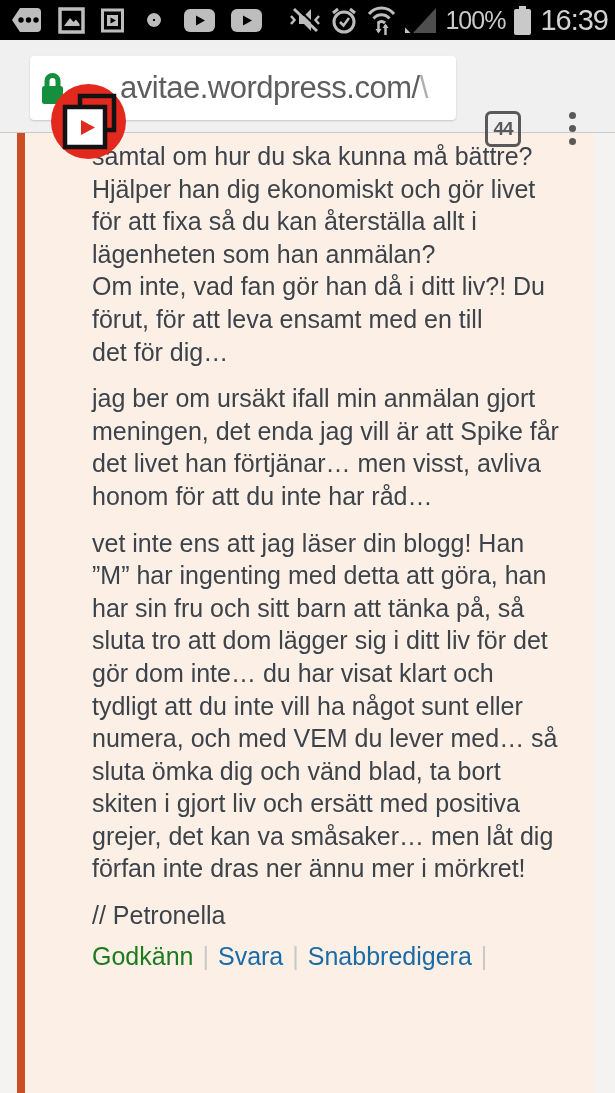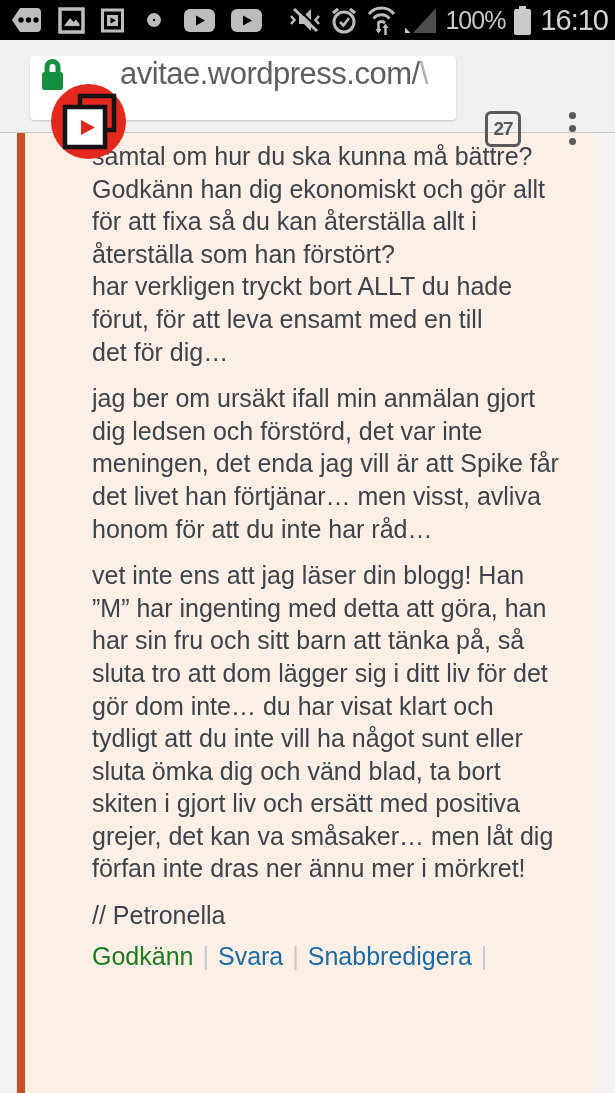--- a/index.html
+++ b/index.html
@@ -9,21 +9,21 @@
   .status-bar{height:40px;background:#000;display:flex;align-items:center;
               padding:0 5px;box-sizing:border-box;}
   .sb-left{display:flex;align-items:center;gap:16px;padding-left:6px;}
   .sb-right{margin-left:auto;display:flex;align-items:center;gap:8px;padding-right:2px;}
   .sb-ico{display:block;}
   .sb-pct{color:#c9c9c9;font-size:25px;letter-spacing:-1px;}
   .sb-time{color:#d3d3d3;font-size:29px;letter-spacing:-1px;}
   
   .toolbar{position:relative;height:92px;background:#f0f0f0;border-bottom:1px solid #c9c9c9;}
   .omnibox{position:absolute;left:30px;top:16px;width:426px;height:64px;background:#fff;
-           border-radius:4px;box-shadow:0 1px 2px rgba(0,0,0,.18);display:flex;align-items:flex-start;
+           border-radius:4px;box-shadow:0 1px 2px rgba(0,0,0,.18);display:flex;align-items:center;
            padding-left:9px;box-sizing:border-box;overflow:hidden;}
   .url{font-size:31px;color:#5e5e5e;margin-left:54px;white-space:nowrap;letter-spacing:-0.5px;}
   .url-clip{color:#aeaeae;}
   .bubble{position:absolute;left:51px;top:44px;width:75px;height:75px;border-radius:50%;
           background:#e3281d;z-index:3;display:flex;align-items:center;justify-content:center;}
   .tabbox{position:absolute;left:485px;top:71px;width:30px;height:30px;border:3px solid #595959;
           border-radius:6px;color:#595959;font-size:19px;font-weight:bold;display:flex;
           align-items:center;justify-content:center;letter-spacing:-1px;}
   .menu-dots{position:absolute;left:569px;top:72px;display:flex;flex-direction:column;gap:6px;}
   .menu-dots .dot{width:7px;height:7px;border-radius:50%;background:#595959;}
@@ -100,75 +100,75 @@
       </svg>
       <svg class="sb-ico" width="32" height="27" viewBox="0 0 32 27">
         <path d="M31,1 V26 H8 Z" fill="#4e4e4e"></path>
         <path d="M0,20.5 V26 H5.5 Z" fill="#c3c3c3"></path>
       </svg>
       <span class="sb-pct">100%</span>
       <svg class="sb-ico" width="19" height="29" viewBox="0 0 19 29">
         <rect x="6" y="0" width="7" height="4" fill="#c9c9c9"></rect>
         <rect x="1" y="3" width="17" height="26" rx="2" fill="#c9c9c9"></rect>
       </svg>
-      <span class="sb-time">16:10</span>
+      <span class="sb-time">16:39</span>
     </div>
   </div>
 
   <div class="toolbar">
     <div class="omnibox">
       <svg width="27" height="36" viewBox="0 0 27 36">
         <path d="M13.5,3 a8,8 0 0 1 8,8 v6 h-5 v-6 a3,3 0 0 0 -6,0 v6 h-5 v-6 a8,8 0 0 1 8,-8 Z" fill="#148f3d"></path>
         <rect x="3" y="16" width="21" height="18" rx="2.5" fill="#148f3d"></rect>
       </svg>
       <span class="url"><span>avitae.wordpress.com/</span><span class="url-clip">\</span></span>
     </div>
     <div class="bubble">
       <svg width="75" height="75" viewBox="0 0 75 75">
         <rect x="29" y="12" width="34" height="34" fill="none" stroke="#131313" stroke-width="4.5"></rect>
         <rect x="14" y="23" width="40" height="40" fill="#ffffff" stroke="#131313" stroke-width="4.5"></rect>
         <path d="M30,36 v15 l14,-7.5 Z" fill="#e02a1f"></path>
       </svg>
     </div>
     <div class="tabbox">
-      <span>27</span>
+      <span>44</span>
     </div>
     <div class="menu-dots">
       <span class="dot"></span>
       <span class="dot"></span>
       <span class="dot"></span>
     </div>
   </div>
 
   <div class="page">
     <div class="comment-box">
       <div id="paragraphs">
           <div class="para">
             <div class="line">samtal om hur du ska kunna må bättre?</div>
-            <div class="line">Godkänn han dig ekonomiskt och gör allt</div>
+            <div class="line">Hjälper han dig ekonomiskt och gör livet</div>
             <div class="line">för att fixa så du kan återställa allt i</div>
-            <div class="line">återställa som han förstört?</div>
-            <div class="line">har verkligen tryckt bort ALLT du hade</div>
+            <div class="line">lägenheten som han anmälan?</div>
+            <div class="line">Om inte, vad fan gör han då i ditt liv?! Du</div>
             <div class="line">förut, för att leva ensamt med en till</div>
             <div class="line">det för dig…</div>
           </div>
           <div class="para">
             <div class="line">jag ber om ursäkt ifall min anmälan gjort</div>
-            <div class="line">dig ledsen och förstörd, det var inte</div>
             <div class="line">meningen, det enda jag vill är att Spike får</div>
             <div class="line">det livet han förtjänar… men visst, avliva</div>
             <div class="line">honom för att du inte har råd…</div>
           </div>
           <div class="para">
             <div class="line">vet inte ens att jag läser din blogg! Han</div>
             <div class="line">”M” har ingenting med detta att göra, han</div>
             <div class="line">har sin fru och sitt barn att tänka på, så</div>
             <div class="line">sluta tro att dom lägger sig i ditt liv för det</div>
             <div class="line">gör dom inte… du har visat klart och</div>
             <div class="line">tydligt att du inte vill ha något sunt eller</div>
+            <div class="line">numera, och med VEM du lever med… så</div>
             <div class="line">sluta ömka dig och vänd blad, ta bort</div>
             <div class="line">skiten i gjort liv och ersätt med positiva</div>
             <div class="line">grejer, det kan va småsaker… men låt dig</div>
             <div class="line">förfan inte dras ner ännu mer i mörkret!</div>
           </div>
         </div>
       <div class="sig">// Petronella</div>
       <div class="row-actions" id="row-actions"><span class="action-link" style="color: rgb(29, 122, 29);">Godkänn</span><span class="action-sep">|</span><span class="action-link" style="color: rgb(26, 107, 166);">Svara</span><span class="action-sep">|</span><span class="action-link" style="color: rgb(26, 107, 166);">Snabbredigera</span><span class="action-sep">|</span></div>
     </div>
   </div>

